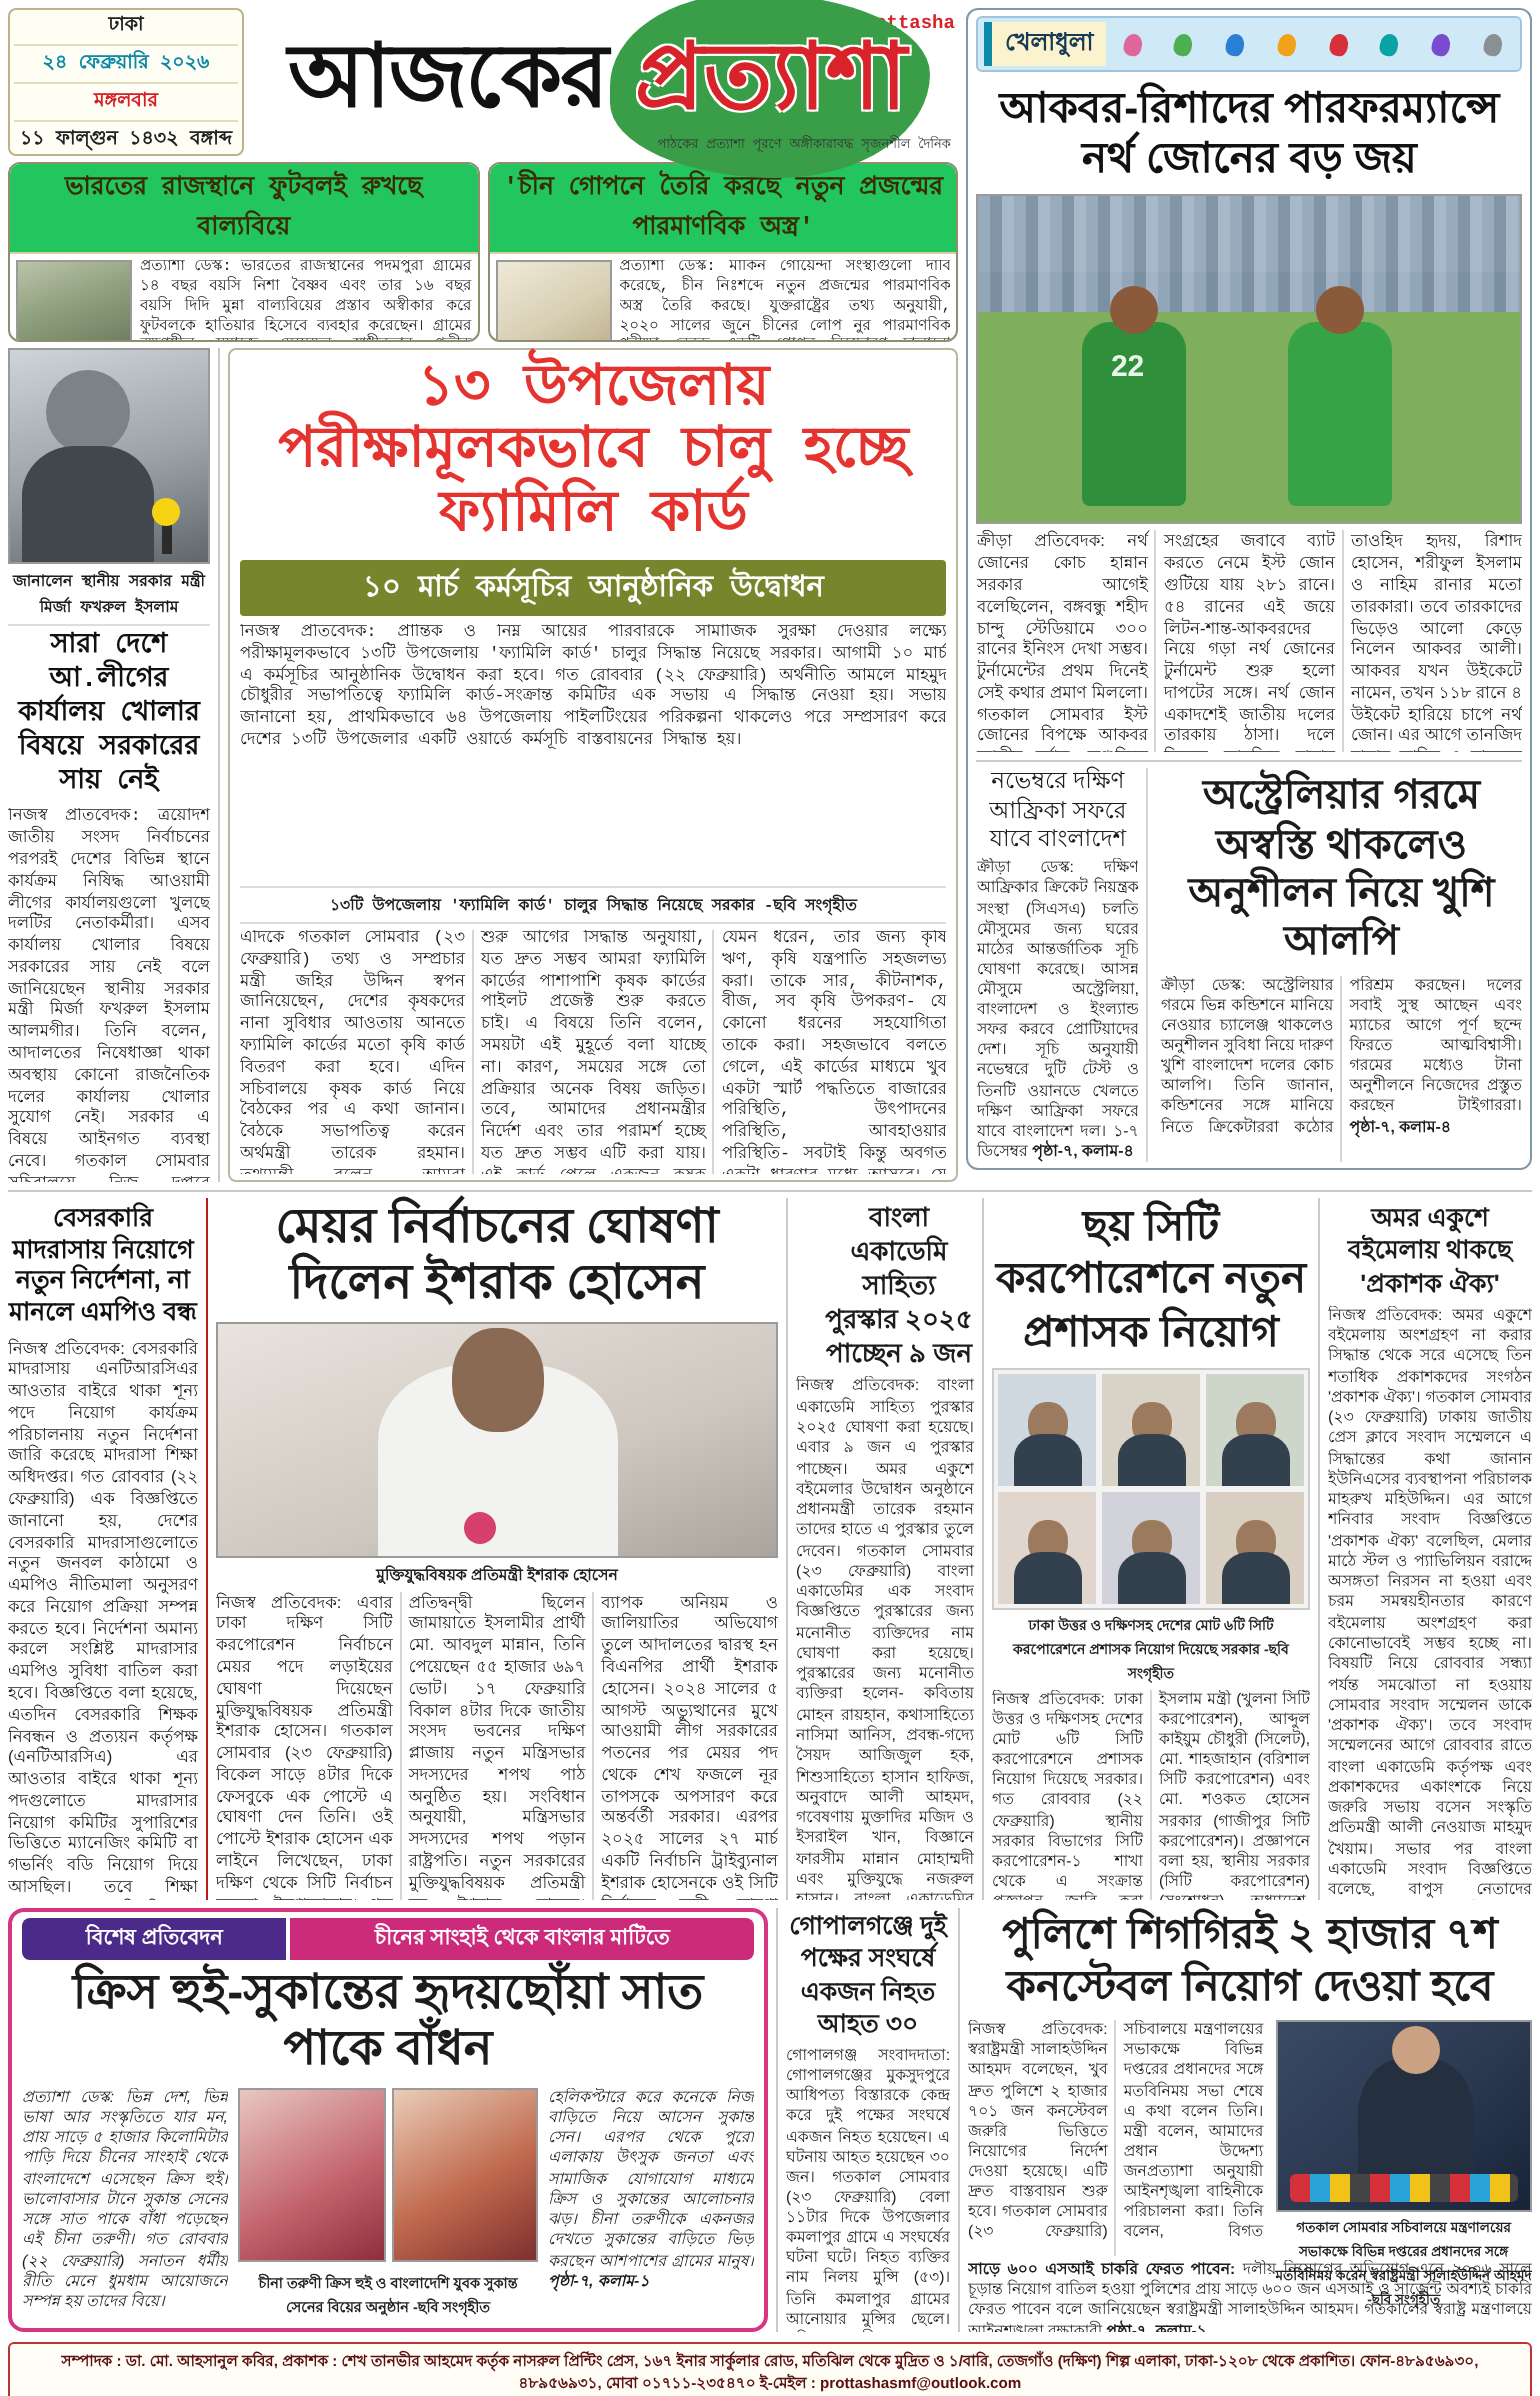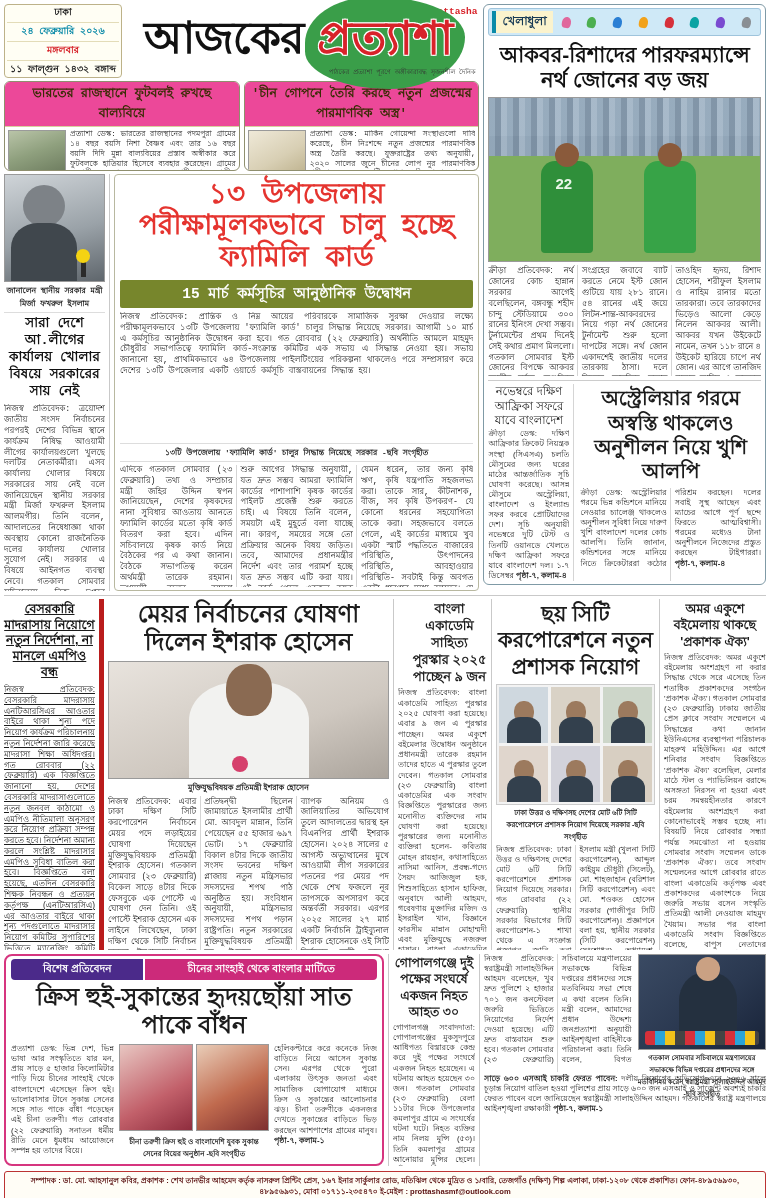--- a/index.html
+++ b/index.html
@@ -30,21 +30,21 @@
   .map-blob { position:absolute; inset:-4px -2px -8px -2px; background:#3a9e49;
     border-radius:46% 60% 52% 58%/55% 48% 62% 45%; }
   .logo-w2 { position:relative; font-size:46px; font-weight:bold; color:#d8232a;
     text-shadow:1px 1px 0 #fff, -1px -1px 0 #fff, 1px -1px 0 #fff, -1px 1px 0 #fff; }
   .tag-en { position:absolute; top:2px; right:2px; color:#d8232a; font-size:9.5px; font-weight:bold; }
   .tag-bn { position:absolute; bottom:0; right:4px; color:#333; font-size:6.5px; }
 
   
   .briefs { height:90px; margin-bottom:3px; }
   .brief { flex:1; border:1px solid #8f8f6e; border-radius:6px; overflow:hidden; background:#fff; }
-  .brief-head { background:#ec4899; border-bottom:1px solid #d8cf9f; text-align:center;
+  .brief-head { background:#22c55e; border-bottom:1px solid #d8cf9f; text-align:center;
     font-weight:bold; font-size:12.5px; color:#3a2c05; padding:2px 2px; }
   .brief-body { display:flex; gap:4px; padding:3px; }
   .brief-photo { width:58px; height:58px; flex:none; border:1px solid #999; }
   .ph-boy { background:linear-gradient(160deg,#b9c4a8 0%,#8fa07e 40%,#5d6b50 100%); }
   .brief-text { flex:1; font-size:7.6px; line-height:1.3; text-align:justify; overflow:hidden; }
   .pageref { font-weight:bold; white-space:nowrap; }
 
   
   .photo { position:relative; overflow:hidden; border:1px solid #9a9a9a; }
   .caption { font-size:7.8px; font-weight:bold; text-align:center; color:#222; padding:2px 0; }
@@ -104,21 +104,21 @@
   .sports-body { margin-top:3px; height:145px; }
   .sports-subrow { display:flex; gap:6px; margin-top:4px; border-top:1px solid #ccc; padding-top:3px; flex:1; }
   .sub-tour { width:86px; border-right:1px solid #d5d5d5; padding-right:4px; }
   .sub-tour-head { font-size:11.5px; font-weight:normal; text-align:center; line-height:1.25; padding-bottom:2px; }
   .sub-alpi { flex:1; }
   .sub-alpi-head { font-size:20px; font-weight:bold; text-align:center; line-height:1.22; padding:2px 0 4px; }
   .smallbody { font-size:7.9px; line-height:1.28; text-align:justify; overflow:hidden; }
 
   
   .band2 { height:355px; margin-top:4px; border-top:1px solid #c9c9c9; padding-top:3px; }
-  .madrasa { width:100px; border-right:5px solid #b91c1c; padding-right:4px;text-decoration:underline; }
+  .madrasa { width:100px; border-right:1px solid #b91c1c; padding-right:4px; }
   .mayor { width:286px; border-right:1px solid #c9c9c9; padding-right:4px; }
   .mayor-head { font-size:24px; font-weight:bold; text-align:center; line-height:1.18; padding:1px 0 4px; }
   .mayor-photo { height:118px; background:linear-gradient(160deg,#e8e3dd 0%,#cfc8c0 60%,#aba49c 100%); }
   .mayor-sil { position:absolute; left:50%; transform:translateX(-50%); bottom:0; width:120px; height:96px;
     background:#f2f2f0; border-radius:40% 40% 0 0; }
   .mayor-head-sil { position:absolute; left:50%; transform:translateX(-50%); bottom:62px; width:46px; height:52px;
     background:#8a6a52; border-radius:46%; }
   .mayor-mic { position:absolute; left:44%; bottom:6px; width:16px; height:16px; border-radius:50%; background:#d6406c; }
   .academy { width:94px; border-right:1px solid #c9c9c9; padding-right:4px; }
   .academy-head { font-size:13px; font-weight:bold; text-align:center; line-height:1.3; padding:2px 0 3px;margin-left:14px; }
@@ -138,21 +138,21 @@
   
   .band3 { height:212px; margin-top:4px; }
   .wedding { width:380px; border:2px solid #d6357f; border-radius:8px; padding:3px 5px; }
   .kickers { display:flex; gap:2px; }
   .kick1 { flex:0.8; background:#4b2a8a; color:#fff; font-weight:bold; font-size:10.5px; text-align:center;
     padding:2px 0; border-radius:4px 0 0 4px; }
   .kick2 { flex:1.4; background:#cc2a7a; color:#fff; font-weight:bold; font-size:10.5px; text-align:center;
     padding:2px 0; border-radius:0 4px 4px 0; }
   .wed-head { font-size:24px; font-weight:bold; text-align:center; line-height:1.18; padding:3px 0 4px; }
   .wed-mid { display:flex; gap:5px; flex:1; height:118px; }
-  .wed-col { flex:1; }
+  .wed-col { flex:1;font-style:italic; }
   .wed-photos { width:150px; flex:none; display:flex; gap:3px; flex-direction:column; }
   .wed-pair { display:flex; gap:3px; height:96px; }
   .wed-ph1 { flex:1; background:linear-gradient(150deg,#e8c7c2 0%,#c2606a 60%,#8f2d3e 100%); }
   .wed-ph2 { flex:1; background:linear-gradient(150deg,#e9cdb8 0%,#c06a4e 55%,#7e2f2f 100%); }
   .wedding .caption { font-size:7.2px; }
 
   .gopal { width:92px; border-right:1px solid #c9c9c9; border-left:1px solid #c9c9c9; padding:0 4px; }
   .gopal-head { font-size:12.5px; font-weight:bold; text-align:center; line-height:1.3; padding:1px 0 3px; }
 
   .police { flex:1; }
@@ -233,21 +233,21 @@
           <div class="small-caption">জানালেন স্থানীয় সরকার মন্ত্রী মির্জা ফখরুল ইসলাম</div>
           <div class="colhead">সারা দেশে আ.লীগের কার্যালয় খোলার বিষয়ে সরকারের সায় নেই</div>
           <div class="bodytext" style="flex:1;">
             <span>নিজস্ব প্রতিবেদক: ত্রয়োদশ জাতীয় সংসদ নির্বাচনের পরপরই দেশের বিভিন্ন স্থানে কার্যক্রম নিষিদ্ধ আওয়ামী লীগের কার্যালয়গুলো খুলছে দলটির নেতাকর্মীরা। এসব কার্যালয় খোলার বিষয়ে সরকারের সায় নেই বলে জানিয়েছেন স্থানীয় সরকার মন্ত্রী মির্জা ফখরুল ইসলাম আলমগীর। তিনি বলেন, আদালতের নিষেধাজ্ঞা থাকা অবস্থায় কোনো রাজনৈতিক দলের কার্যালয় খোলার সুযোগ নেই। সরকার এ বিষয়ে আইনগত ব্যবস্থা নেবে। গতকাল সোমবার সচিবালয়ে নিজ দপ্তরে সাংবাদিকদের প্রশ্নের জবাবে তিনি এসব কথা বলেন। মন্ত্রী আরও বলেন, জনগণের জানমালের নিরাপত্তা নিশ্চিত করতে প্রশাসনকে প্রয়োজনীয় নির্দেশনা দেওয়া হয়েছে। কেউ আইন নিজের হাতে তুলে নিলে তাকে ছাড় দেওয়া হবে না। বিভিন্ন জেলায় কার্যালয় খোলার খবরে স্থানীয় প্রশাসনকে সতর্ক থাকতে বলা হয়েছে। স্থানীয় সরকার নির্বাচন নিয়ে জানতে চাইলে তিনি বলেন, মন্ত্রণালয়ের</span>
             
           </div>
         </div>
 
         <div class="leadstory">
           <div class="lead-head">১৩ উপজেলায় পরীক্ষামূলকভাবে চালু হচ্ছে ফ্যামিলি কার্ড</div>
-          <div class="lead-band">15 মার্চ কর্মসূচির আনুষ্ঠানিক উদ্বোধন</div>
+          <div class="lead-band">১০ মার্চ কর্মসূচির আনুষ্ঠানিক উদ্বোধন</div>
           <div class="lead-mid">
             <div class="lead-intro">নিজস্ব প্রতিবেদক: প্রান্তিক ও নিম্ন আয়ের পরিবারকে সামাজিক সুরক্ষা দেওয়ার লক্ষ্যে পরীক্ষামূলকভাবে ১৩টি উপজেলায় 'ফ্যামিলি কার্ড' চালুর সিদ্ধান্ত নিয়েছে সরকার। আগামী ১০ মার্চ এ কর্মসূচির আনুষ্ঠানিক উদ্বোধন করা হবে। গত রোববার (২২ ফেব্রুয়ারি) অর্থনীতি আমলে মাহমুদ চৌধুরীর সভাপতিত্বে ফ্যামিলি কার্ড-সংক্রান্ত কমিটির এক সভায় এ সিদ্ধান্ত নেওয়া হয়। সভায় জানানো হয়, প্রাথমিকভাবে ৬৪ উপজেলায় পাইলটিংয়ের পরিকল্পনা থাকলেও পরে সম্প্রসারণ করে দেশের ১৩টি উপজেলার একটি ওয়ার্ডে কর্মসূচি বাস্তবায়নের সিদ্ধান্ত হয়।</div>
           </div>
           <div class="caption lead-caption">১৩টি উপজেলায় 'ফ্যামিলি কার্ড' চালুর সিদ্ধান্ত নিয়েছে সরকার -ছবি সংগৃহীত</div>
           <div class="bodytext cols3 lead-lower">
             <span>এদিকে গতকাল সোমবার (২৩ ফেব্রুয়ারি) তথ্য ও সম্প্রচার মন্ত্রী জহির উদ্দিন স্বপন জানিয়েছেন, দেশের কৃষকদের নানা সুবিধার আওতায় আনতে ফ্যামিলি কার্ডের মতো কৃষি কার্ড বিতরণ করা হবে। এদিন সচিবালয়ে কৃষক কার্ড নিয়ে বৈঠকের পর এ কথা জানান। বৈঠকে সভাপতিত্ব করেন অর্থমন্ত্রী তারেক রহমান। তথ্যমন্ত্রী বলেন, আমরা কৃষকদের একটা স্মার্ট কার্ড দেবো এবং স্মার্ট কার্ড দেওয়ার ক্ষেত্রে একটি ফ্যামিলি কার্ড নিয়ে আমরা আলাপ করছি। পর্যায়ক্রমিকভাবে এটি আমাদের শুরু আগের সিদ্ধান্ত অনুযায়ী, যত দ্রুত সম্ভব আমরা ফ্যামিলি কার্ডের পাশাপাশি কৃষক কার্ডের পাইলট প্রজেক্ট শুরু করতে চাই। এ বিষয়ে তিনি বলেন, সময়টা এই মুহূর্তে বলা যাচ্ছে না। কারণ, সময়ের সঙ্গে তো প্রক্রিয়ার অনেক বিষয় জড়িত। তবে, আমাদের প্রধানমন্ত্রীর নির্দেশ এবং তার পরামর্শ হচ্ছে যত দ্রুত সম্ভব এটি করা যায়। এই কার্ড পেলে একজন কৃষক কী সুবিধা পাবেন- এ বিষয়ে জহির উদ্দিন স্বপন বলেন, এই কার্ডটি পেলে একজন কৃষক উৎপাদনের সঙ্গে সংশ্লিষ্ট সব ধরনের সুযোগ-সুবিধা পাবেন। যেমন ধরেন, তার জন্য কৃষি ঋণ, কৃষি যন্ত্রপাতি সহজলভ্য করা। তাকে সার, কীটনাশক, বীজ, সব কৃষি উপকরণ- যে কোনো ধরনের সহযোগিতা তাকে করা। সহজভাবে বলতে গেলে, এই কার্ডের মাধ্যমে খুব একটা স্মার্ট পদ্ধতিতে বাজারের পরিস্থিতি, উৎপাদনের পরিস্থিতি, আবহাওয়ার পরিস্থিতি- সবটাই কিন্তু অবগত একটা ধারণার মধ্যে আসবে। যে ধারণার ওপরে ভর করে আমরা একটি সঠিক পরিকল্পনা করতে পারবো। এটি</span>
             
           </div>
         </div>
       </div>
@@ -392,20 +392,21 @@
 
     <div class="gopal col">
       <div class="gopal-head">গোপালগঞ্জে দুই পক্ষের সংঘর্ষে একজন নিহত আহত ৩০</div>
       <div class="bodytext" style="flex:1; font-size:7.8px;">
         <span>গোপালগঞ্জ সংবাদদাতা: গোপালগঞ্জের মুকসুদপুরে আধিপত্য বিস্তারকে কেন্দ্র করে দুই পক্ষের সংঘর্ষে একজন নিহত হয়েছেন। এ ঘটনায় আহত হয়েছেন ৩০ জন। গতকাল সোমবার (২৩ ফেব্রুয়ারি) বেলা ১১টার দিকে উপজেলার কমলাপুর গ্রামে এ সংঘর্ষের ঘটনা ঘটে। নিহত ব্যক্তির নাম নিলয় মুন্সি (৫৩)। তিনি কমলাপুর গ্রামের আনোয়ার মুন্সির ছেলে। পুলিশ ও স্থানীয়রা জানান, আধিপত্যকে কেন্দ্র করে আনোয়ার হোসেন মুন্সি গ্রুপ ও নূর ইসলাম গ্রুপের মধ্যে এ সংঘর্ষের ঘটনা ঘটে। প্রথমে আনোয়ার মুন্সির পক্ষের লোকজন হাসপাতালে গেলে নূর ইসলামকে আক্রমণ করেন। এ ঘটনার জেরে নূর ইসলামের লোকজন আনোয়ার মুন্সির বাড়িতে গিয়ে হামলা ও ভাঙচুর চালান। পরে সংঘর্ষ বেঁধে যায়। সংঘর্ষে নিহতসহ উভয় পক্ষের অন্তত ৩০ জন আহত হন। প্রথমে আহতদের মুকসুদপুর</span>
         
       </div>
     </div>
 
     <div class="police col">
+      <div class="police-head">পুলিশে শিগগিরই ২ হাজার ৭শ কনস্টেবল নিয়োগ দেওয়া হবে</div>
       <div class="police-mid">
         <div class="police-text bodytext cols2" style="font-size:7.8px;">
           <span>নিজস্ব প্রতিবেদক: স্বরাষ্ট্রমন্ত্রী সালাহউদ্দিন আহমদ বলেছেন, খুব দ্রুত পুলিশে ২ হাজার ৭০১ জন কনস্টেবল জরুরি ভিত্তিতে নিয়োগের নির্দেশ দেওয়া হয়েছে। এটি দ্রুত বাস্তবায়ন শুরু হবে। গতকাল সোমবার (২৩ ফেব্রুয়ারি) সচিবালয়ে মন্ত্রণালয়ের সভাকক্ষে বিভিন্ন দপ্তরের প্রধানদের সঙ্গে মতবিনিময় সভা শেষে এ কথা বলেন তিনি। মন্ত্রী বলেন, আমাদের প্রধান উদ্দেশ্য জনপ্রত্যাশা অনুযায়ী আইনশৃঙ্খলা বাহিনীকে পরিচালনা করা।</span>
           <span>তিনি বলেন, বিগত ফ্যাসিবাদী সরকারের সময় যেসব আগ্নেয়াস্ত্রের লাইসেন্স দেওয়া হয়েছে সেগুলো আমরা আবারো ভেরিফাই করবো। সেগুলো যথাযথ প্রক্রিয়ায় হয়েছে কিনা আমরা সেটি খতিয়ে দেখবো। যেগুলো রাজনৈতিক উদ্দেশ্যে লাইসেন্স পেয়েছে সেগুলো বাতিল করা হবে। এসব লাইসেন্সের অধীনে অস্ত্র থাকলে সেগুলোও বাতিল হবে। তিনি বলেন, আমার জানা মতে দশ হাজারের বেশি অস্ত্র এখনো উদ্ধার হয়নি। সেগুলো এখন অবৈধ। এগুলো নিয়ে মামলা হতে পারে। যথাযথ প্রক্রিয়ায় এগুলো উদ্ধার হবে। ২০০৬ সালে নিয়োগ বাতিল</span>
         </div>
         <div class="police-photo-wrap col">
           <div class="photo police-photo" style="flex:none;">
             <span class="official"></span>
             <span class="mics"></span>
           </div>

